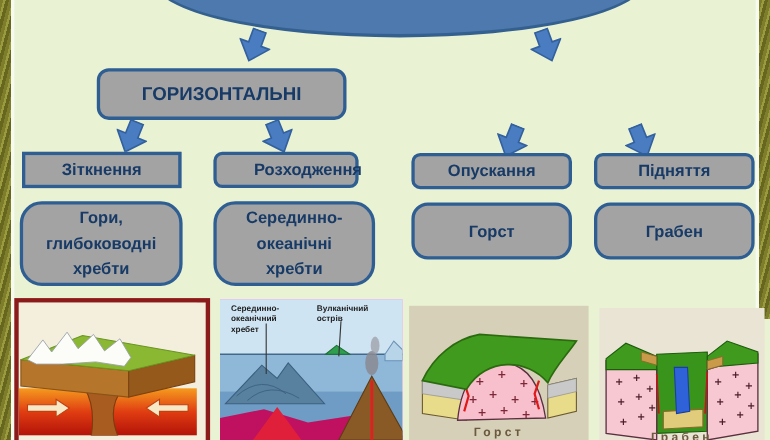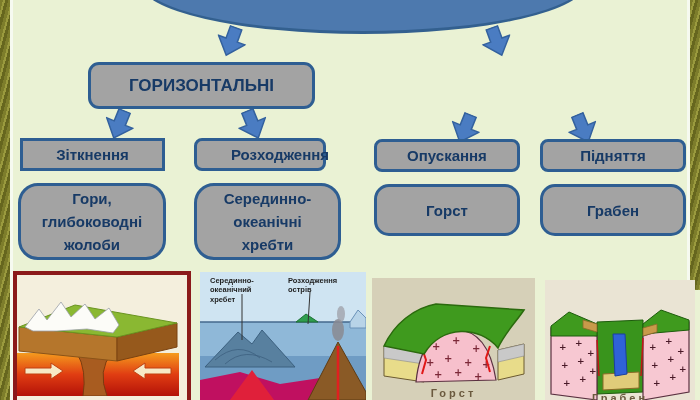--- a/index.html
+++ b/index.html
@@ -89,21 +89,21 @@
       <polygon points="9,1 21,1 21,14 29,14 15,30 1,14 9,14" fill="#4a7cc2" stroke="#33619e" stroke-width="1.5"></polygon>
     </svg>
 
   <div class="node" id="box-horizontal">ГОРИЗОНТАЛЬНІ</div>
 
   <div class="node" id="box-zitknennya">Зіткнення</div>
   <div class="node" id="box-rozkhodzhennya">Розходження</div>
   <div class="node" id="box-pidnyattya">Опускання</div>
   <div class="node" id="box-opuskannya">Підняття</div>
 
-  <div class="node" id="box-gory">Гори, глибоководні жолоби</div>
+  <div class="node" id="box-gory">Гори, глибоководні хребти</div>
   <div class="node" id="box-seredynno">Серединно-океанічні хребти</div>
   <div class="node" id="box-gorst">Горст</div>
   <div class="node" id="box-graben">Грабен</div>
 
   <div class="img-frame" id="img-collision">
     <svg width="162" height="121" viewBox="0 0 162 121">
       <defs>
         <linearGradient id="g1" x1="0" y1="0" x2="0" y2="1">
           <stop offset="0" stop-color="#f59b1e"></stop>
             <stop offset="0.5" stop-color="#e03d12"></stop>
@@ -136,21 +136,21 @@
       <polygon points="30,128 52,98 74,128" fill="#e0203a"></polygon>
       <polygon points="108,128 138,70 166,120 166,128" fill="#8a5a26" stroke="#5f3c14" stroke-width="1"></polygon>
       <line x1="138" y1="74" x2="138" y2="128" stroke="#e02020" stroke-width="2.5"></line>
       <ellipse cx="138" cy="58" rx="6" ry="11" fill="#8a8a92" opacity="0.85"></ellipse>
       <ellipse cx="141" cy="42" rx="4" ry="8" fill="#9a9aa2" opacity="0.7"></ellipse>
       <polygon points="96,50 106,42 118,50" fill="#2f9e4e" stroke="#1d7034" stroke-width="1"></polygon>
       <line x1="42" y1="22" x2="42" y2="68" stroke="#333" stroke-width="1"></line>
       <line x1="110" y1="20" x2="108" y2="52" stroke="#333" stroke-width="1"></line>
     </svg>
     <div class="pic-label" id="lbl-ridge">Серединно-океанічний хребет</div>
-    <div class="pic-label" id="lbl-island">Розходження острів</div>
+    <div class="pic-label" id="lbl-island">Вулканічний острів</div>
   </div>
 
   <div class="img-frame" id="img-horst">
     <svg width="163" height="122" viewBox="0 0 163 122" style="position:absolute;left:0;top:0;">
       <rect width="163" height="122" fill="#d6d0b8"></rect>
       <polygon points="12,68 52,74 52,104 12,98" fill="#e8dc8a" stroke="#6b5a30" stroke-width="1"></polygon>
       <polygon points="12,68 52,74 52,86 12,80" fill="#c9c9c9" stroke="#8a8a8a" stroke-width="0.6"></polygon>
       <polygon points="126,72 152,66 152,96 126,102" fill="#e8dc8a" stroke="#6b5a30" stroke-width="1"></polygon>
       <polygon points="126,72 152,66 152,78 126,84" fill="#c9c9c9" stroke="#8a8a8a" stroke-width="0.6"></polygon>
       <path d="M44,104 C48,64 66,52 84,52 C102,52 118,64 124,102 Z" fill="#f7c0cc" stroke="#5a3040" stroke-width="1.2"></path>

